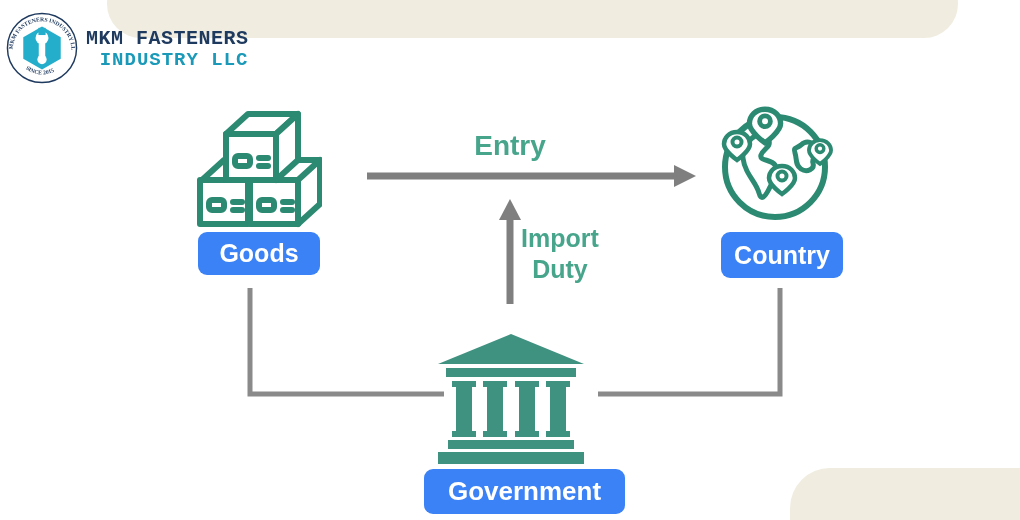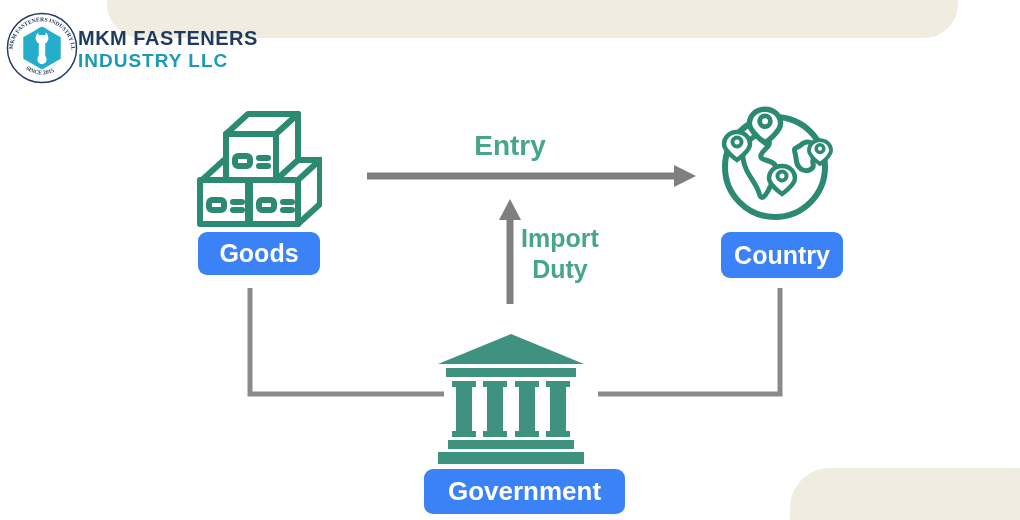--- a/index.html
+++ b/index.html
@@ -12,21 +12,21 @@
     position:absolute;left:107px;top:-30px;width:851px;height:68px;
     background:#f0ece0;border-radius:34px;z-index:0;
   }
   .beige-bottom{
     position:absolute;left:790px;top:468px;width:230px;height:52px;
     background:#f0ece0;border-top-left-radius:40px;z-index:0;
   }
   
   .brand{position:absolute;left:6px;top:12px;z-index:3;display:flex;align-items:flex-start;}
   .brand-seal{width:72px;height:72px;}
-  .brand-text{margin-left:0;margin-top:16px;text-align:left;font-family:Liberation Sans, sans-serif;line-height:1.05;}
+  .brand-text{margin-left:8px;margin-top:16px;text-align:right;font-family:Liberation Mono, monospace;line-height:1.05;}
   .brand-line1{font-size:20px;font-weight:bold;color:#1f3a5f;letter-spacing:.5px;white-space:nowrap;}
   .brand-line2{font-size:19px;font-weight:bold;color:#1a9ab8;letter-spacing:1px;white-space:nowrap;margin-top:2px;}
   
   .wires{position:absolute;left:0;top:0;width:1020px;height:520px;z-index:1;}
   
   .icon-goods{position:absolute;left:196px;top:98px;z-index:2;}
   .icon-country{position:absolute;left:716px;top:100px;z-index:2;}
   .icon-government{position:absolute;left:436px;top:334px;z-index:2;}
   
   .node-label{

